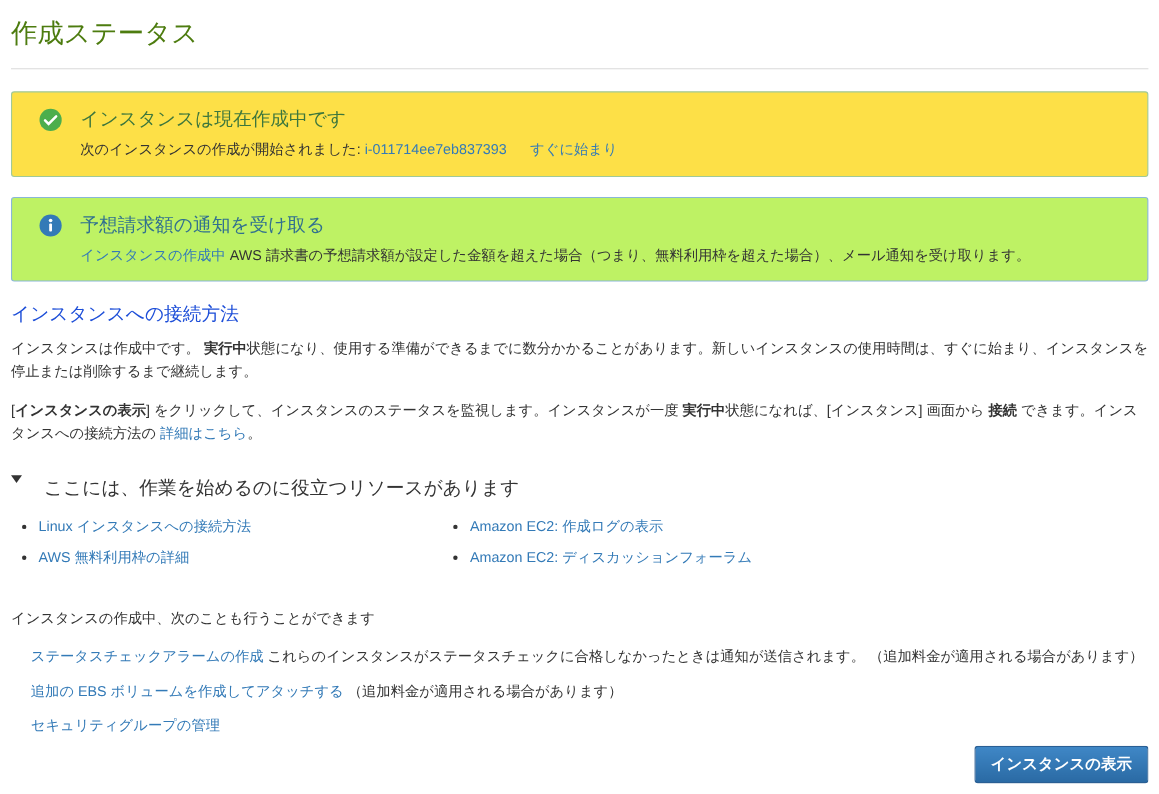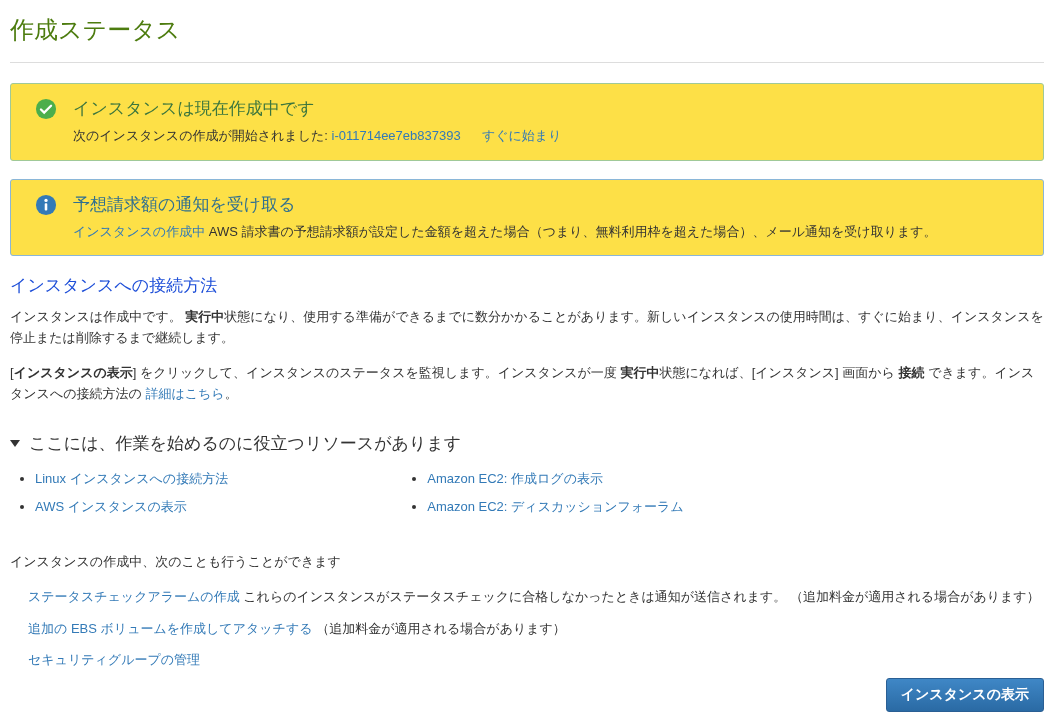--- a/index.html
+++ b/index.html
@@ -24,21 +24,21 @@
     border-radius: 3px;
     padding: 14px 16px 14px 62px;
     margin-bottom: 18px;
     position: relative;
   }
   .alert-success {
     background: #fde047;
     border-color: #a0c998;
   }
   .alert-info {
-    background: #fde047;
+    background: #bef264;
     border-color: #8ab6d8;
   }
   .alert-icon {
     position: absolute;
     left: 24px;
     top: 14px;
     width: 22px;
     height: 22px;
   }
   .alert-title {
@@ -63,22 +63,21 @@
     font-size: 13px;
     color: #333;
     line-height: 1.6;
     margin: 0 0 14px 0;
   }
   .collapsible-heading {
     font-size: 17px;
     color: #333;
     margin: 28px 0 10px 0;
     display: flex;
-    align-items: center;
-    gap: 9px;
+    gap: 20px;
     cursor: pointer;
   }
   .caret-down {
     width: 0; height: 0;
     border-left: 5px solid transparent;
     border-right: 5px solid transparent;
     border-top: 7px solid #333;
   }
   .resource-columns {
     display: flex;
@@ -161,21 +160,21 @@
 </p>
 
 <div class="collapsible-heading">
   <span class="caret-down"></span>
   <span>ここには、作業を始めるのに役立つリソースがあります</span>
 </div>
 <div class="resource-columns">
   <div class="resource-col">
     <ul class="bullet-list">
       <li><a href="#" class="link">Linux インスタンスへの接続方法</a></li>
-      <li><a href="#" class="link">AWS インスタンスの表示</a></li>
+      <li><a href="#" class="link">AWS 無料利用枠の詳細</a></li>
     </ul>
   </div>
   <div class="resource-col">
     <ul class="bullet-list">
       <li><a href="#" class="link">Amazon EC2: 作成ログの表示</a></li>
       <li><a href="#" class="link">Amazon EC2: ディスカッションフォーラム</a></li>
     </ul>
   </div>
 </div>
 

